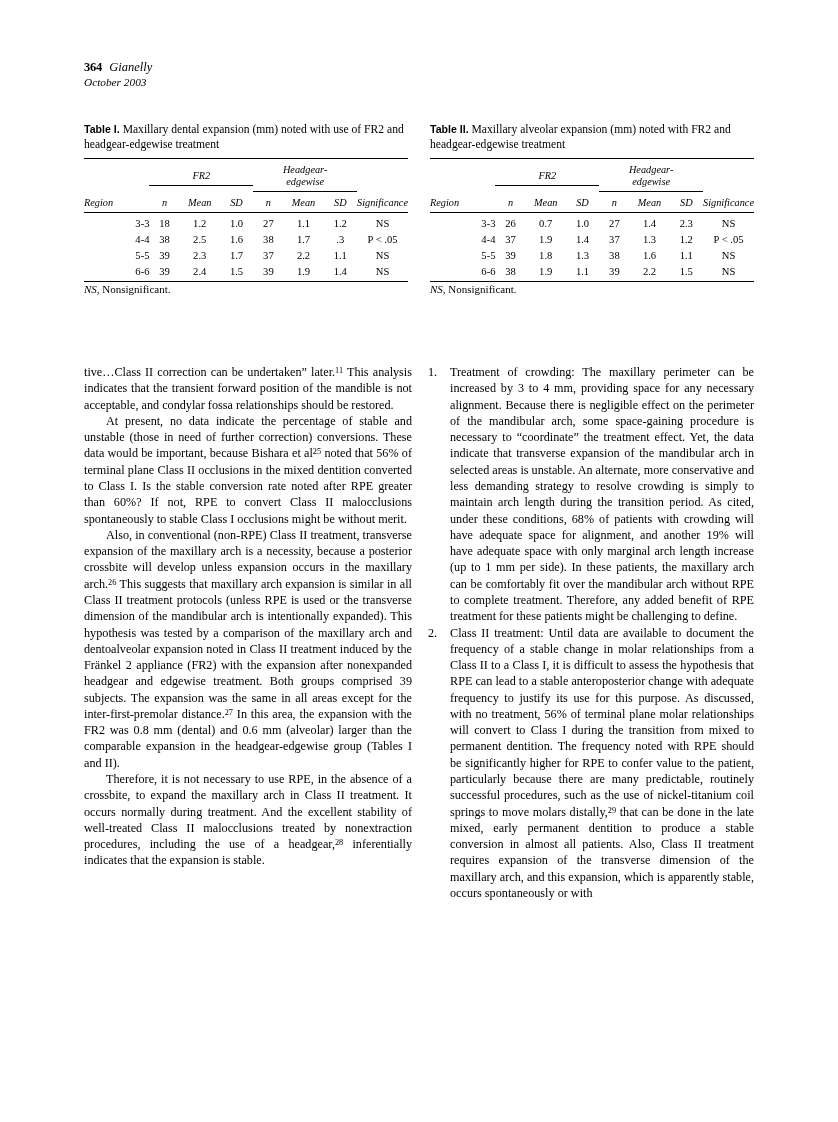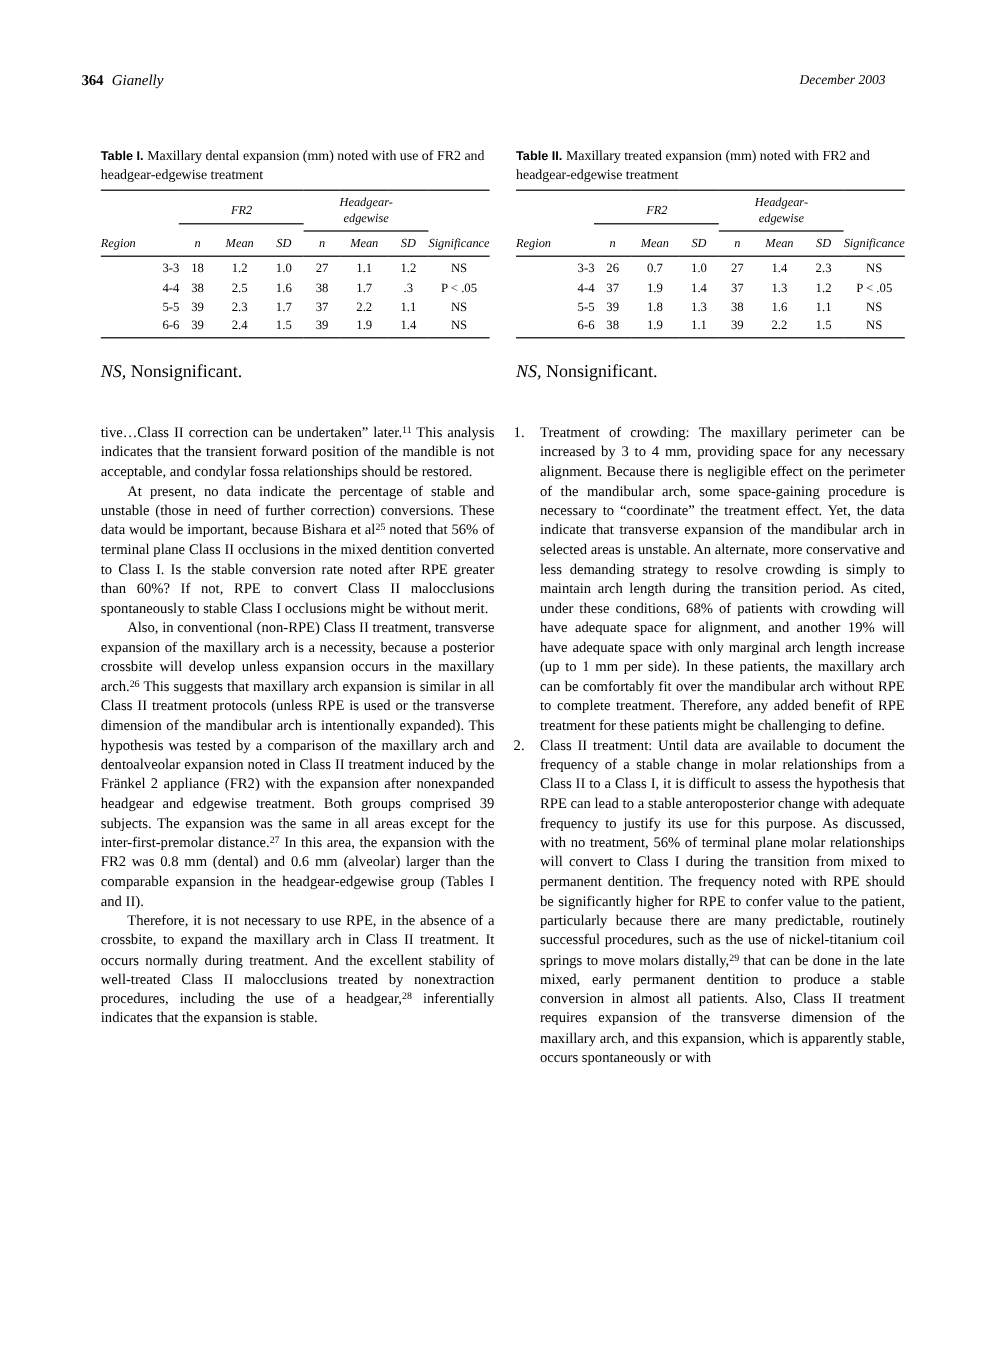--- a/index.html
+++ b/index.html
@@ -18,26 +18,27 @@
   .page {
     position: absolute;
     left: 0; top: 0;
     width: 838px;
     height: 1122px;
   }
 
   
   .runhead {
     position: absolute;
-    left: 68px;
+    left: 84px;
     top: 60px;
     width: 670px;
     display: flex;
     justify-content: space-between;
     align-items: flex-start;
+    flex-direction: column;
   }
   .runhead-left {
     font-size: 12.5px;
     font-style: italic;
     white-space: nowrap;
   }
   .runhead-left .pgnum {
     font-weight: bold;
     font-style: normal;
     margin-right: 7px;
@@ -113,40 +114,40 @@
     padding-top: 2.4px !important;
     padding-bottom: 2.4px !important;
     text-align: center;
   }
   table.data tbody td.region { text-align: right; }
   table.data tbody tr:first-child td { padding-top: 5px !important; }
   table.data tbody tr:last-child td { padding-bottom: 4px !important; }
   td.sig { text-align: center; white-space: nowrap; }
 
   .tbl-foot {
-    font-size: 15px;
-    margin-top: 20px;
+    font-size: 11px;
+    margin-top: 1px;
   }
   .tbl-foot .ns { font-style: italic; }
 
   
   col.c-region { width: 20.5%; }
   col.c-n1     { width: 9.5%; }
   col.c-m1     { width: 12.5%; }
   col.c-s1     { width: 10.5%; }
   col.c-n2     { width: 9.5%; }
   col.c-m2     { width: 12.5%; }
   col.c-s2     { width: 10.5%; }
   col.c-sig    { width: 14.5%; }
 
   
   .body-row {
     position: absolute;
     left: 84px;
-    top: 352px;
+    top: 364px;
     width: 670px;
     display: flex;
     justify-content: space-between;
   }
   .col {
     width: 328px;
     font-size: 12.2px;
     line-height: 1.335;
     text-align: justify;
     text-justify: inter-word;
@@ -190,21 +191,21 @@
 </head>
 <body>
 
 <div class="page">
 
   <div class="runhead">
     <div class="runhead-left">
       <span class="pgnum">364</span><span>Gianelly</span>
     </div>
     <div class="runhead-right">
-      <div>December 2003</div>
+      <div>October 2003</div>
     </div>
   </div>
 
   <div class="tables-row">
 
     <div class="tablebox">
       <div class="tbl-title">
         <span class="tnum">Table I.</span>
         <span>Maxillary dental expansion (mm) noted with use of FR2 and headgear-edgewise treatment</span>
       </div>
@@ -285,21 +286,21 @@
         </tbody>
       </table>
       <div class="tbl-foot">
         <span class="ns">NS,</span><span> Nonsignificant.</span>
       </div>
     </div>
 
     <div class="tablebox">
       <div class="tbl-title">
         <span class="tnum">Table II.</span>
-        <span>Maxillary treated expansion (mm) noted with FR2 and headgear-edgewise treatment</span>
+        <span>Maxillary alveolar expansion (mm) noted with FR2 and headgear-edgewise treatment</span>
       </div>
       <table class="data">
         <colgroup>
           <col class="c-region">
             <col class="c-n1">
             <col class="c-m1">
             <col class="c-s1">
           <col class="c-n2">
             <col class="c-m2">
             <col class="c-s2">

